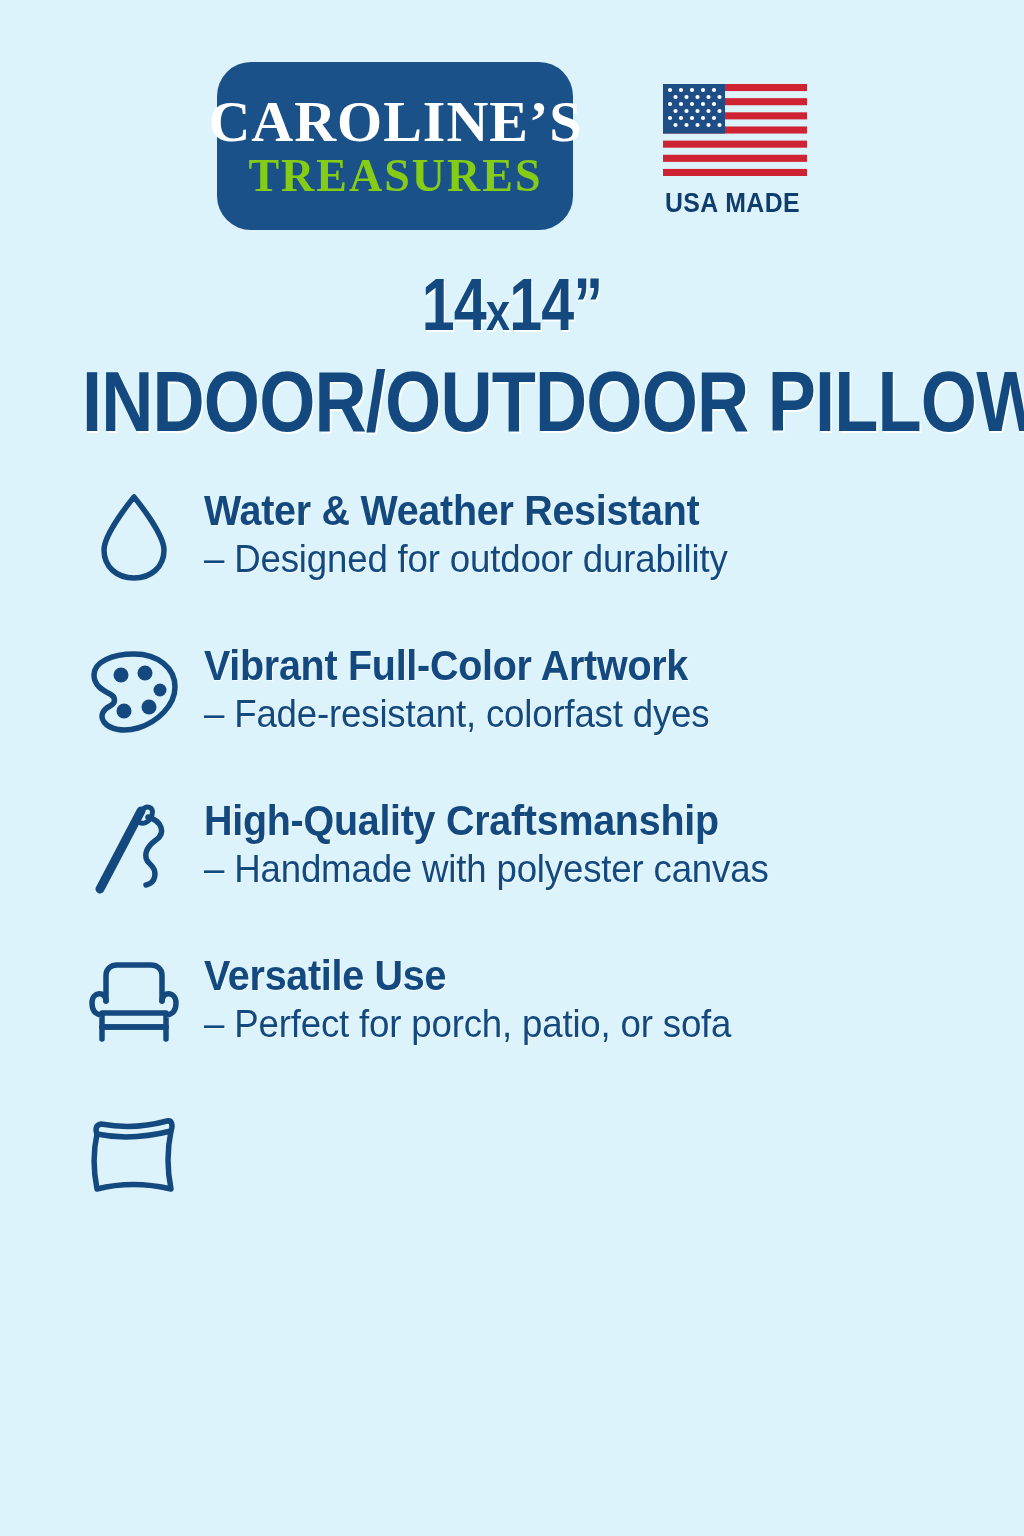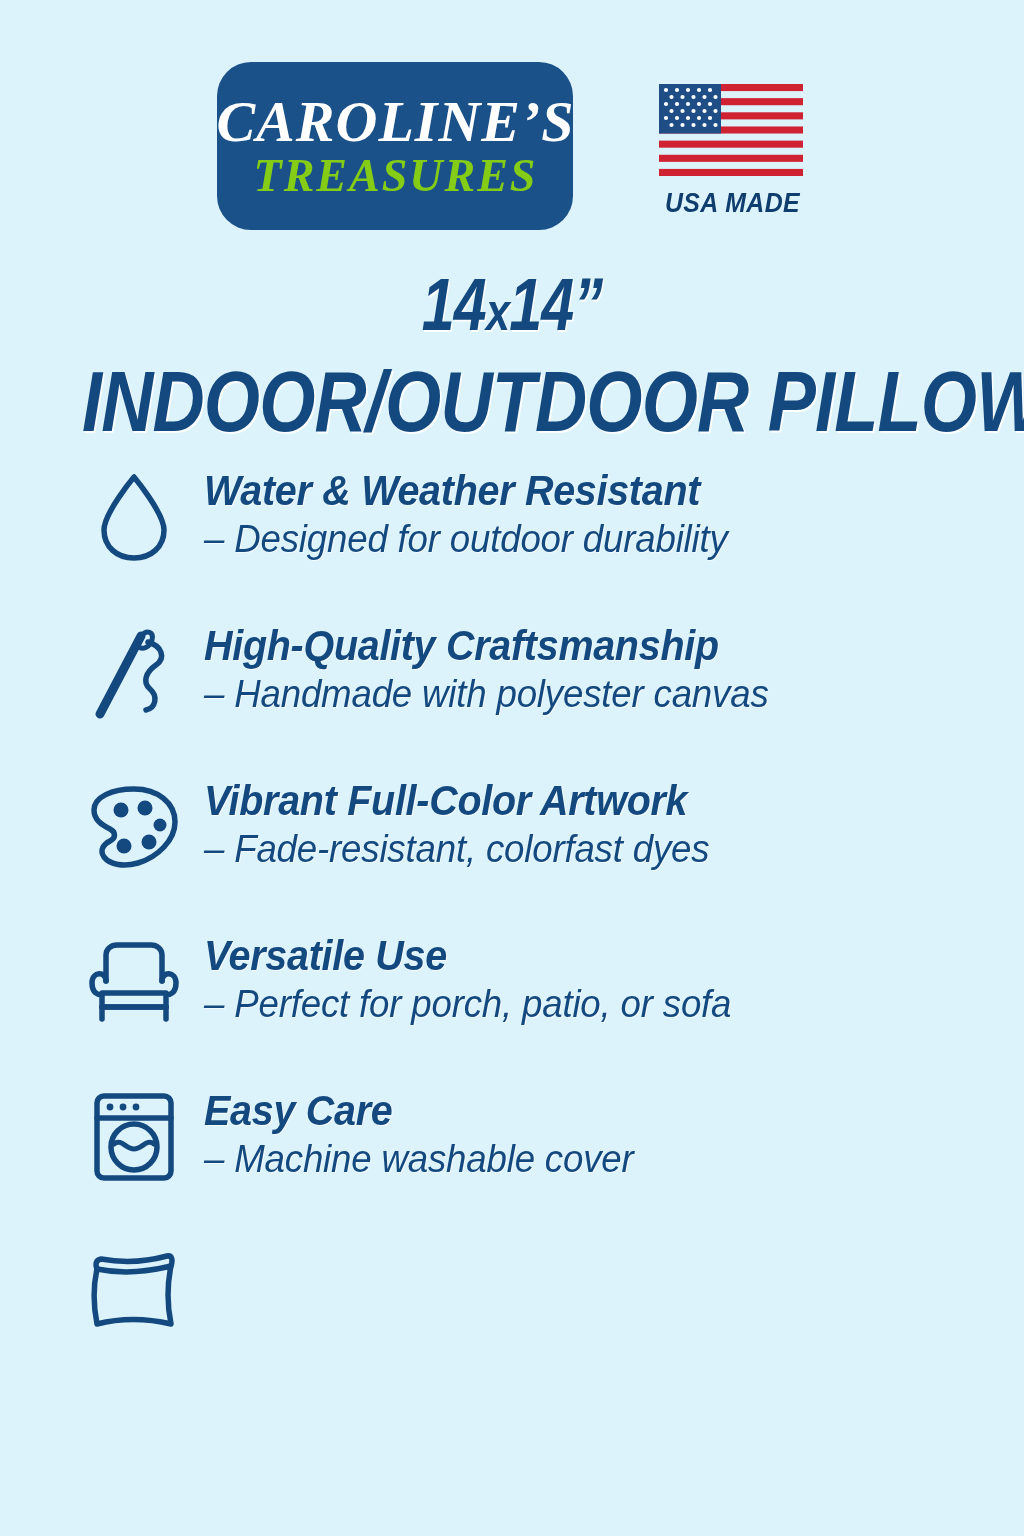--- a/index.html
+++ b/index.html
@@ -17,21 +17,20 @@
   body{
     background:var(--bg);
     font-family:"Liberation Sans", sans-serif;
     overflow:hidden;
     position:relative;
   }
   .page{
     width:1024px;height:1536px;
     position:relative;
     padding:0;
-    font-style:italic;
   }
 
   
   .header{
     display:flex;
     align-items:flex-start;
     justify-content:center;
     gap:86px;
     padding-top:62px;
   }
@@ -59,21 +58,21 @@
     font-family:"Liberation Serif", serif;
     font-weight:bold;
     font-size:46px;
     letter-spacing:2px;
     line-height:1;
   }
 
   .usa-block{
     display:flex;
     flex-direction:column;
-    align-items:flex-start;
+    align-items:flex-end;
     padding-top:22px;
   }
   .flag{
     width:144px;height:92px;
     position:relative;
     display:block;
   }
   .usa-label{
     margin-top:12px;
     color:var(--navy-deep);
@@ -104,21 +103,21 @@
     line-height:1;
     margin-top:16px;
     letter-spacing:-1px;
     transform:scaleX(.84);
     text-shadow:2px 2px 0 rgba(255,255,255,.85);
     white-space:nowrap;
   }
 
   
   .features{
-    margin-top:22px;
+    margin-top:42px;
     padding-left:86px;
   }
   .feature{
     display:flex;
     align-items:flex-start;
     gap:22px;
     height:155px;
   }
   .feature-icon{
     width:96px;
@@ -233,82 +232,65 @@
         </svg>
       </div>
       <div class="feature-text">
         <div class="feature-title">Water &amp; Weather Resistant</div>
         <div class="feature-sub">– Designed for outdoor durability</div>
       </div>
     </div>
 
     <div class="feature">
       <div class="feature-icon">
-        <svg width="84" height="96" viewBox="0 0 84 96" fill="none" stroke="#13497f" stroke-width="5.5" stroke-linejoin="round" stroke-linecap="round">
-          <path d="M8 90 L49 12" stroke-width="9"></path>
-          <path d="M49 12 C55 5 62 8 60 16 C58 23 50 27 46 22" stroke-width="5"></path>
-          <path d="M56 18 C70 22 74 34 64 41 C54 48 50 58 58 65 C66 72 64 84 54 86"></path>
-        </svg>
-      </div>
-      <div class="feature-text">
-        <div class="feature-title">High-Quality Craftsmanship</div>
-        <div class="feature-sub">– Handmade with polyester canvas</div>
-      </div>
-    </div>
-
-    <div class="feature">
-      <div class="feature-icon">
         <svg width="92" height="86" viewBox="0 0 92 86" fill="none" stroke="#13497f" stroke-width="5.5" stroke-linejoin="round" stroke-linecap="round">
           <path d="M46 5 C70 5 87 19 87 38 C87 56 70 73 50 79 C36 83 22 81 16 73 C11 66 16 60 22 57 C28 54 28 48 22 45 C14 41 6 36 6 26 C6 13 24 5 46 5 Z"></path>
           <circle cx="33" cy="26" r="7.5" fill="#13497f" stroke="none"></circle>
           <circle cx="57" cy="24" r="7.5" fill="#13497f" stroke="none"></circle>
           <circle cx="72" cy="41" r="6.5" fill="#13497f" stroke="none"></circle>
           <circle cx="61" cy="58" r="7.5" fill="#13497f" stroke="none"></circle>
           <circle cx="36" cy="62" r="7.5" fill="#13497f" stroke="none"></circle>
         </svg>
       </div>
       <div class="feature-text">
         <div class="feature-title">Vibrant Full-Color Artwork</div>
         <div class="feature-sub">– Fade-resistant, colorfast dyes</div>
       </div>
     </div>
 
     <div class="feature">
       <div class="feature-icon">
+        <svg width="84" height="96" viewBox="0 0 84 96" fill="none" stroke="#13497f" stroke-width="5.5" stroke-linejoin="round" stroke-linecap="round">
+          <path d="M8 90 L49 12" stroke-width="9"></path>
+          <path d="M49 12 C55 5 62 8 60 16 C58 23 50 27 46 22" stroke-width="5"></path>
+          <path d="M56 18 C70 22 74 34 64 41 C54 48 50 58 58 65 C66 72 64 84 54 86"></path>
+        </svg>
+      </div>
+      <div class="feature-text">
+        <div class="feature-title">High-Quality Craftsmanship</div>
+        <div class="feature-sub">– Handmade with polyester canvas</div>
+      </div>
+    </div>
+
+    <div class="feature">
+      <div class="feature-icon">
         <svg width="96" height="82" viewBox="0 0 96 82" fill="none" stroke="#13497f" stroke-width="5.5" stroke-linejoin="round" stroke-linecap="round">
           <path d="M20 40 L20 14 C20 8 25 4 31 4 L65 4 C71 4 76 8 76 14 L76 40"></path>
           <path d="M20 40 C20 30 6 30 6 42 C6 52 12 54 16 54 L16 66 L80 66 L80 54 C84 54 90 52 90 42 C90 30 76 30 76 40"></path>
           <path d="M16 52 L80 52"></path>
           <path d="M16 66 L16 78 M80 66 L80 78"></path>
           <path d="M16 66 L80 66"></path>
         </svg>
       </div>
       <div class="feature-text">
         <div class="feature-title">Versatile Use</div>
         <div class="feature-sub">– Perfect for porch, patio, or sofa</div>
       </div>
     </div>
 
-    <div class="feature">
-      <div class="feature-icon">
-        <svg width="84" height="92" viewBox="0 0 84 92" fill="none" stroke="#13497f" stroke-width="5.5" stroke-linejoin="round" stroke-linecap="round">
-          <rect x="5" y="5" width="74" height="82" rx="7"></rect>
-          <path d="M5 27 L79 27"></path>
-          <circle cx="18" cy="16" r="3.4" fill="#13497f" stroke="none"></circle>
-          <circle cx="31" cy="16" r="3.4" fill="#13497f" stroke="none"></circle>
-          <circle cx="44" cy="16" r="3.4" fill="#13497f" stroke="none"></circle>
-          <circle cx="42" cy="56" r="23"></circle>
-          <path d="M22 53 C29 47 34 58 42 58 C50 58 55 47 62 53" stroke-width="5"></path>
-        </svg>
-      </div>
-      <div class="feature-text">
-        <div class="feature-title">Easy Care</div>
-        <div class="feature-sub">– Machine washable cover</div>
-      </div>
-    </div>
 
     <div class="feature">
       <div class="feature-icon">
         <svg width="94" height="80" viewBox="0 0 94 80" fill="none" stroke="#13497f" stroke-width="5.5" stroke-linejoin="round" stroke-linecap="round">
           <path d="M10 17 C6 35 6 52 10 72 C34 66 58 66 84 72 C80 52 80 33 84 14 C60 20 34 22 10 17 Z"></path>
           <path d="M10 17 C8 12 9 8 14 7 C36 11 58 10 80 4 C85 3 86 8 84 14"></path>
         </svg>
       </div>
     </div>
 

